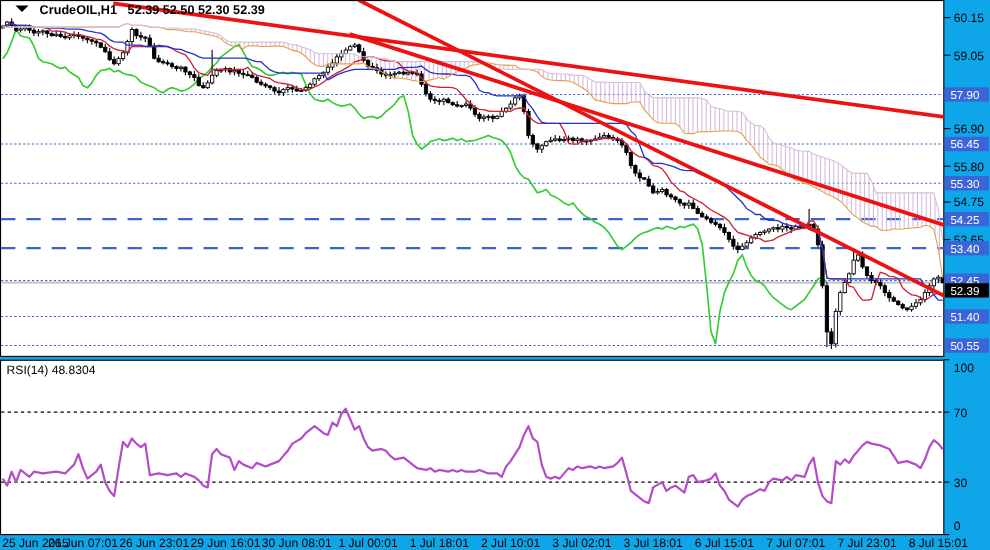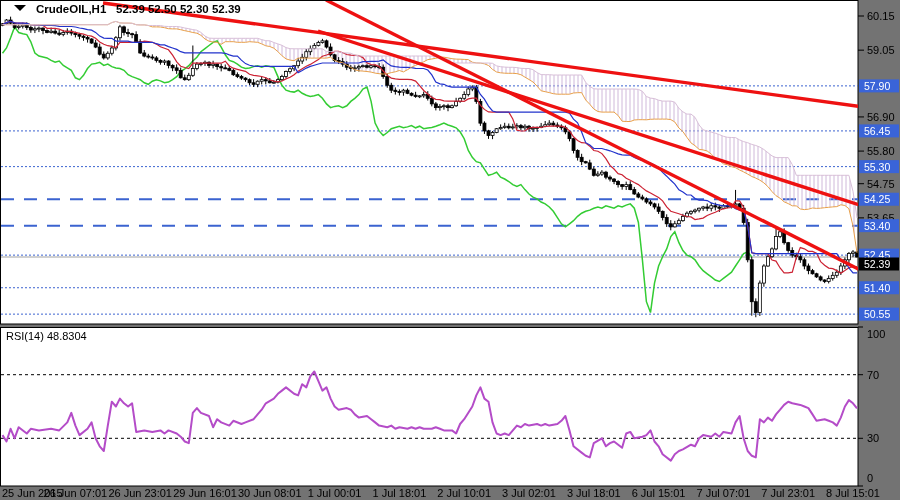--- a/index.html
+++ b/index.html
@@ -1,16 +1,16 @@
 <!DOCTYPE html>
 <html><head>
 <meta charset="utf-8">
 <style>
   html,body{margin:0;padding:0;background:#fff;}
-  #window{position:relative;width:900px;height:500px;background:#737373;overflow:hidden;
+  #window{position:relative;width:900px;height:500px;background:#0ea5e9;overflow:hidden;
           font-family:"Liberation Sans",sans-serif;}
   svg{position:absolute;left:0;top:0;}
   text{font-family:"Liberation Sans",sans-serif;fill:#000;}
   .title-text{font-size:11.5px;font-weight:bold;}
   .axis-text{font-size:11px;}
   .badge-text{font-size:10.5px;fill:#fff;}
 </style>
 </head>
 <body>
 

